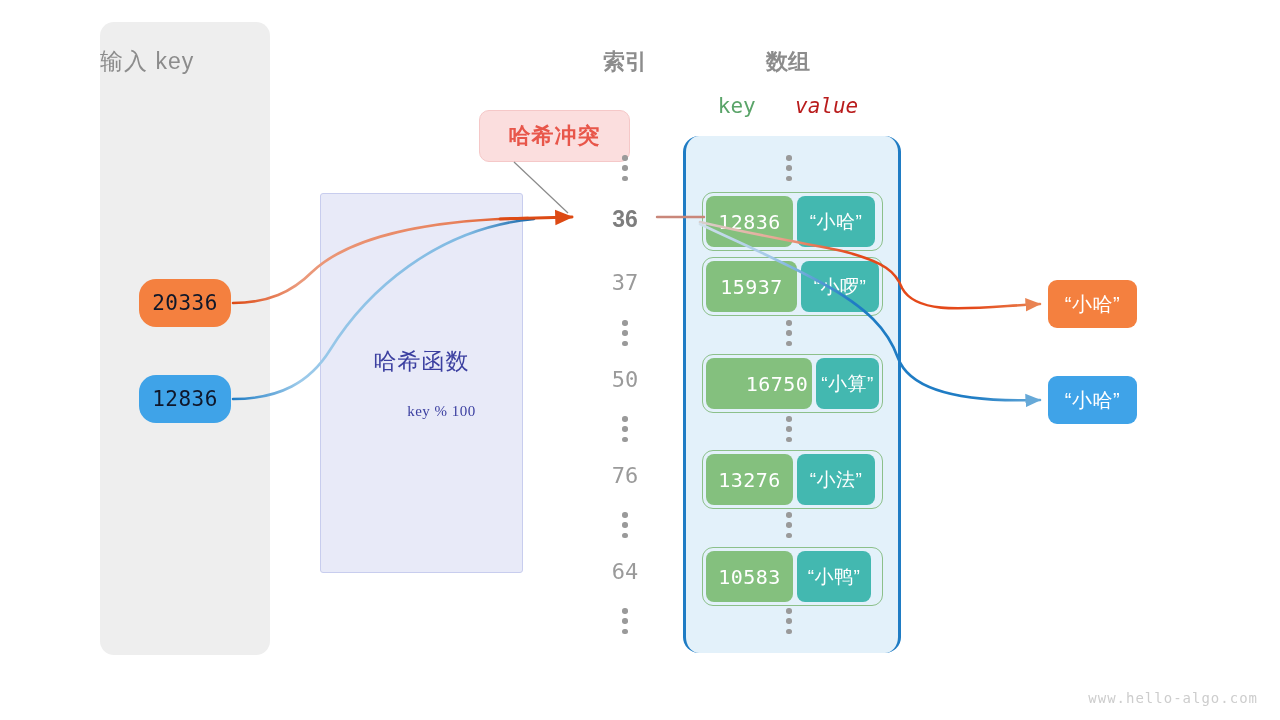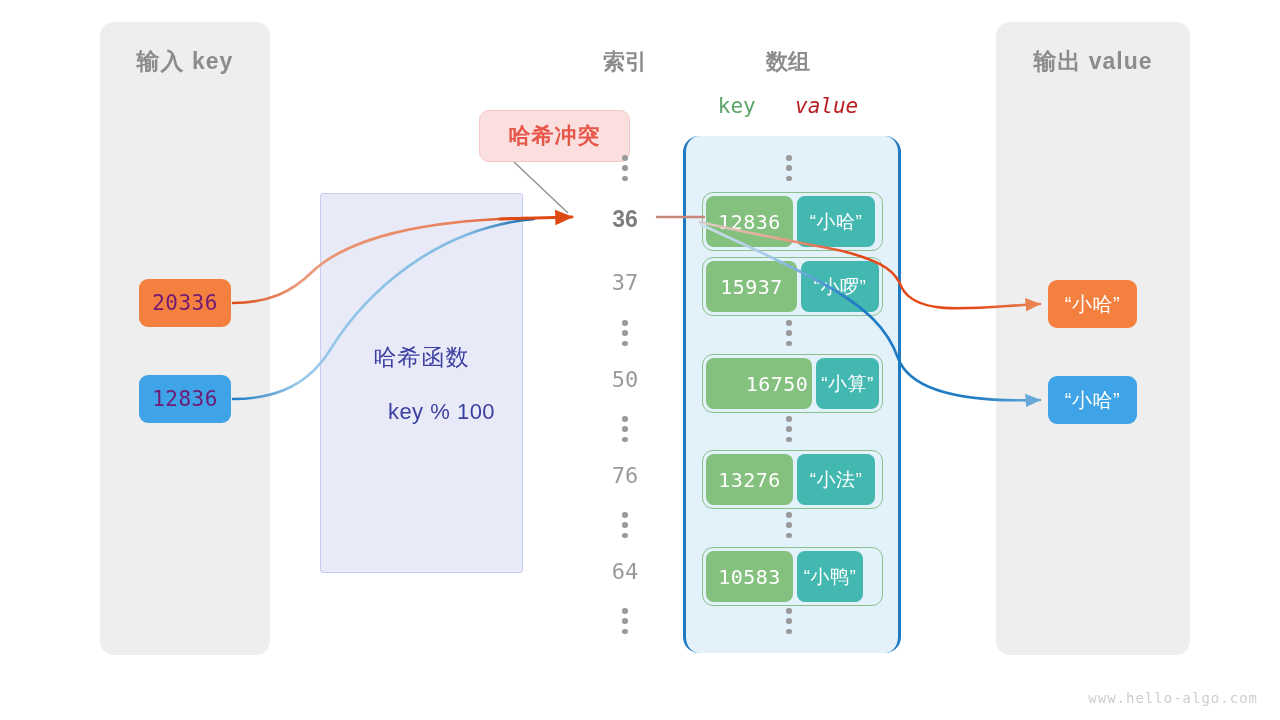--- a/index.html
+++ b/index.html
@@ -22,23 +22,22 @@
   
   .panel {
     background: #eeeeee;
     border-radius: 14px;
   }
   .panel-title {
     position: absolute;
     top: 24px;
     left: 0;
     width: 100%;
-    text-align: center;
     font-size: 23px;
-    font-weight: bold;
+    font-weight: normal;
     color: #8c8c8c;
     letter-spacing: 1px;
   }
 
   
   .col-head {
     position: absolute;
     font-size: 22px;
     font-weight: bold;
     color: #8c8c8c;
@@ -63,22 +62,22 @@
     align-items: center;
     justify-content: center;
   }
   .hashbox .t1 {
     font-size: 23px;
     color: #3b3fa0;
     letter-spacing: 1px;
     margin-bottom: 26px;
   }
   .hashbox .t2 {
-    font-family: Liberation Sans, sans-serif;
-    font-size: 22px;
+    font-family: Liberation Serif, serif;
+    font-size: 15px;
     color: #3b3fa0;
     letter-spacing: 0.5px;
     margin-left: 40px;
   }
 
   
   .badge {
     background: #fbdede;
     border: 1.5px solid #f5c8c8;
     border-radius: 10px;
@@ -87,25 +86,25 @@
     justify-content: center;
     font-size: 22px;
     font-weight: bold;
     color: #e8564a;
     letter-spacing: 1px;
     margin-left: 36px;
   }
 
   
   .chip {
-    border-radius: 9px;
-    display: flex;
-    align-items: center;
-    justify-content: center;
-    color: #701a75;
+    border-radius: 17px;
+    display: flex;
+    align-items: center;
+    justify-content: center;
+    color: #0f172a;
     font-family: "DejaVu Sans Mono", "Liberation Mono", monospace;
     font-size: 21px;
     letter-spacing: 0.5px;
   }
   .chip.orange { background: #f4803f; }
   .chip.blue   { background: #3fa3e8; }
 
   .out-chip {
     border-radius: 9px;
     display: flex;
@@ -307,32 +306,29 @@
   </div>
 
   <div class="vdots abs" style="left:779px; top:512px;">
     <i></i>
       <i></i>
       <i></i>
   </div>
 
   <div class="bucket" style="left:702px; top:547px; width:173px; height:51px;text-align:right;">
     <div class="cell key" style="width:87px;height:100%;">10583</div>
-    <div class="cell val" style="width:66px;height:100%;">“小鸭”</div>
+    <div class="cell val" style="width:74px;height:100%;">“小鸭”</div>
   </div>
 
   <div class="vdots abs" style="left:779px; top:608px;">
     <i></i>
       <i></i>
       <i></i>
   </div>
 
-  <div class="panel abs" style="left:996px; top:22px; width:194px; height:633px;">
-    <div class="panel-title">输出 value</div>
-  </div>
   <div class="out-chip abs orange" style="left:1048px; top:280px; width:89px; height:48px;">“小哈”</div>
   <div class="out-chip abs blue" style="left:1048px; top:376px; width:89px; height:48px;">“小哈”</div>
 
   <svg class="overlay" viewBox="0 0 1280 720">
     <defs>
       <marker id="arrowOrangeDark" markerWidth="7" markerHeight="7" refX="5.6" refY="3" orient="auto" markerUnits="strokeWidth">
         <path d="M0,0.4 L6,3 L0,5.6 z" fill="#dd4a14"></path>
       </marker>
       <marker id="arrowOrange" markerWidth="7" markerHeight="7" refX="5.6" refY="3" orient="auto" markerUnits="strokeWidth">
         <path d="M0,0.4 L6,3 L0,5.6 z" fill="#e98352"></path>

